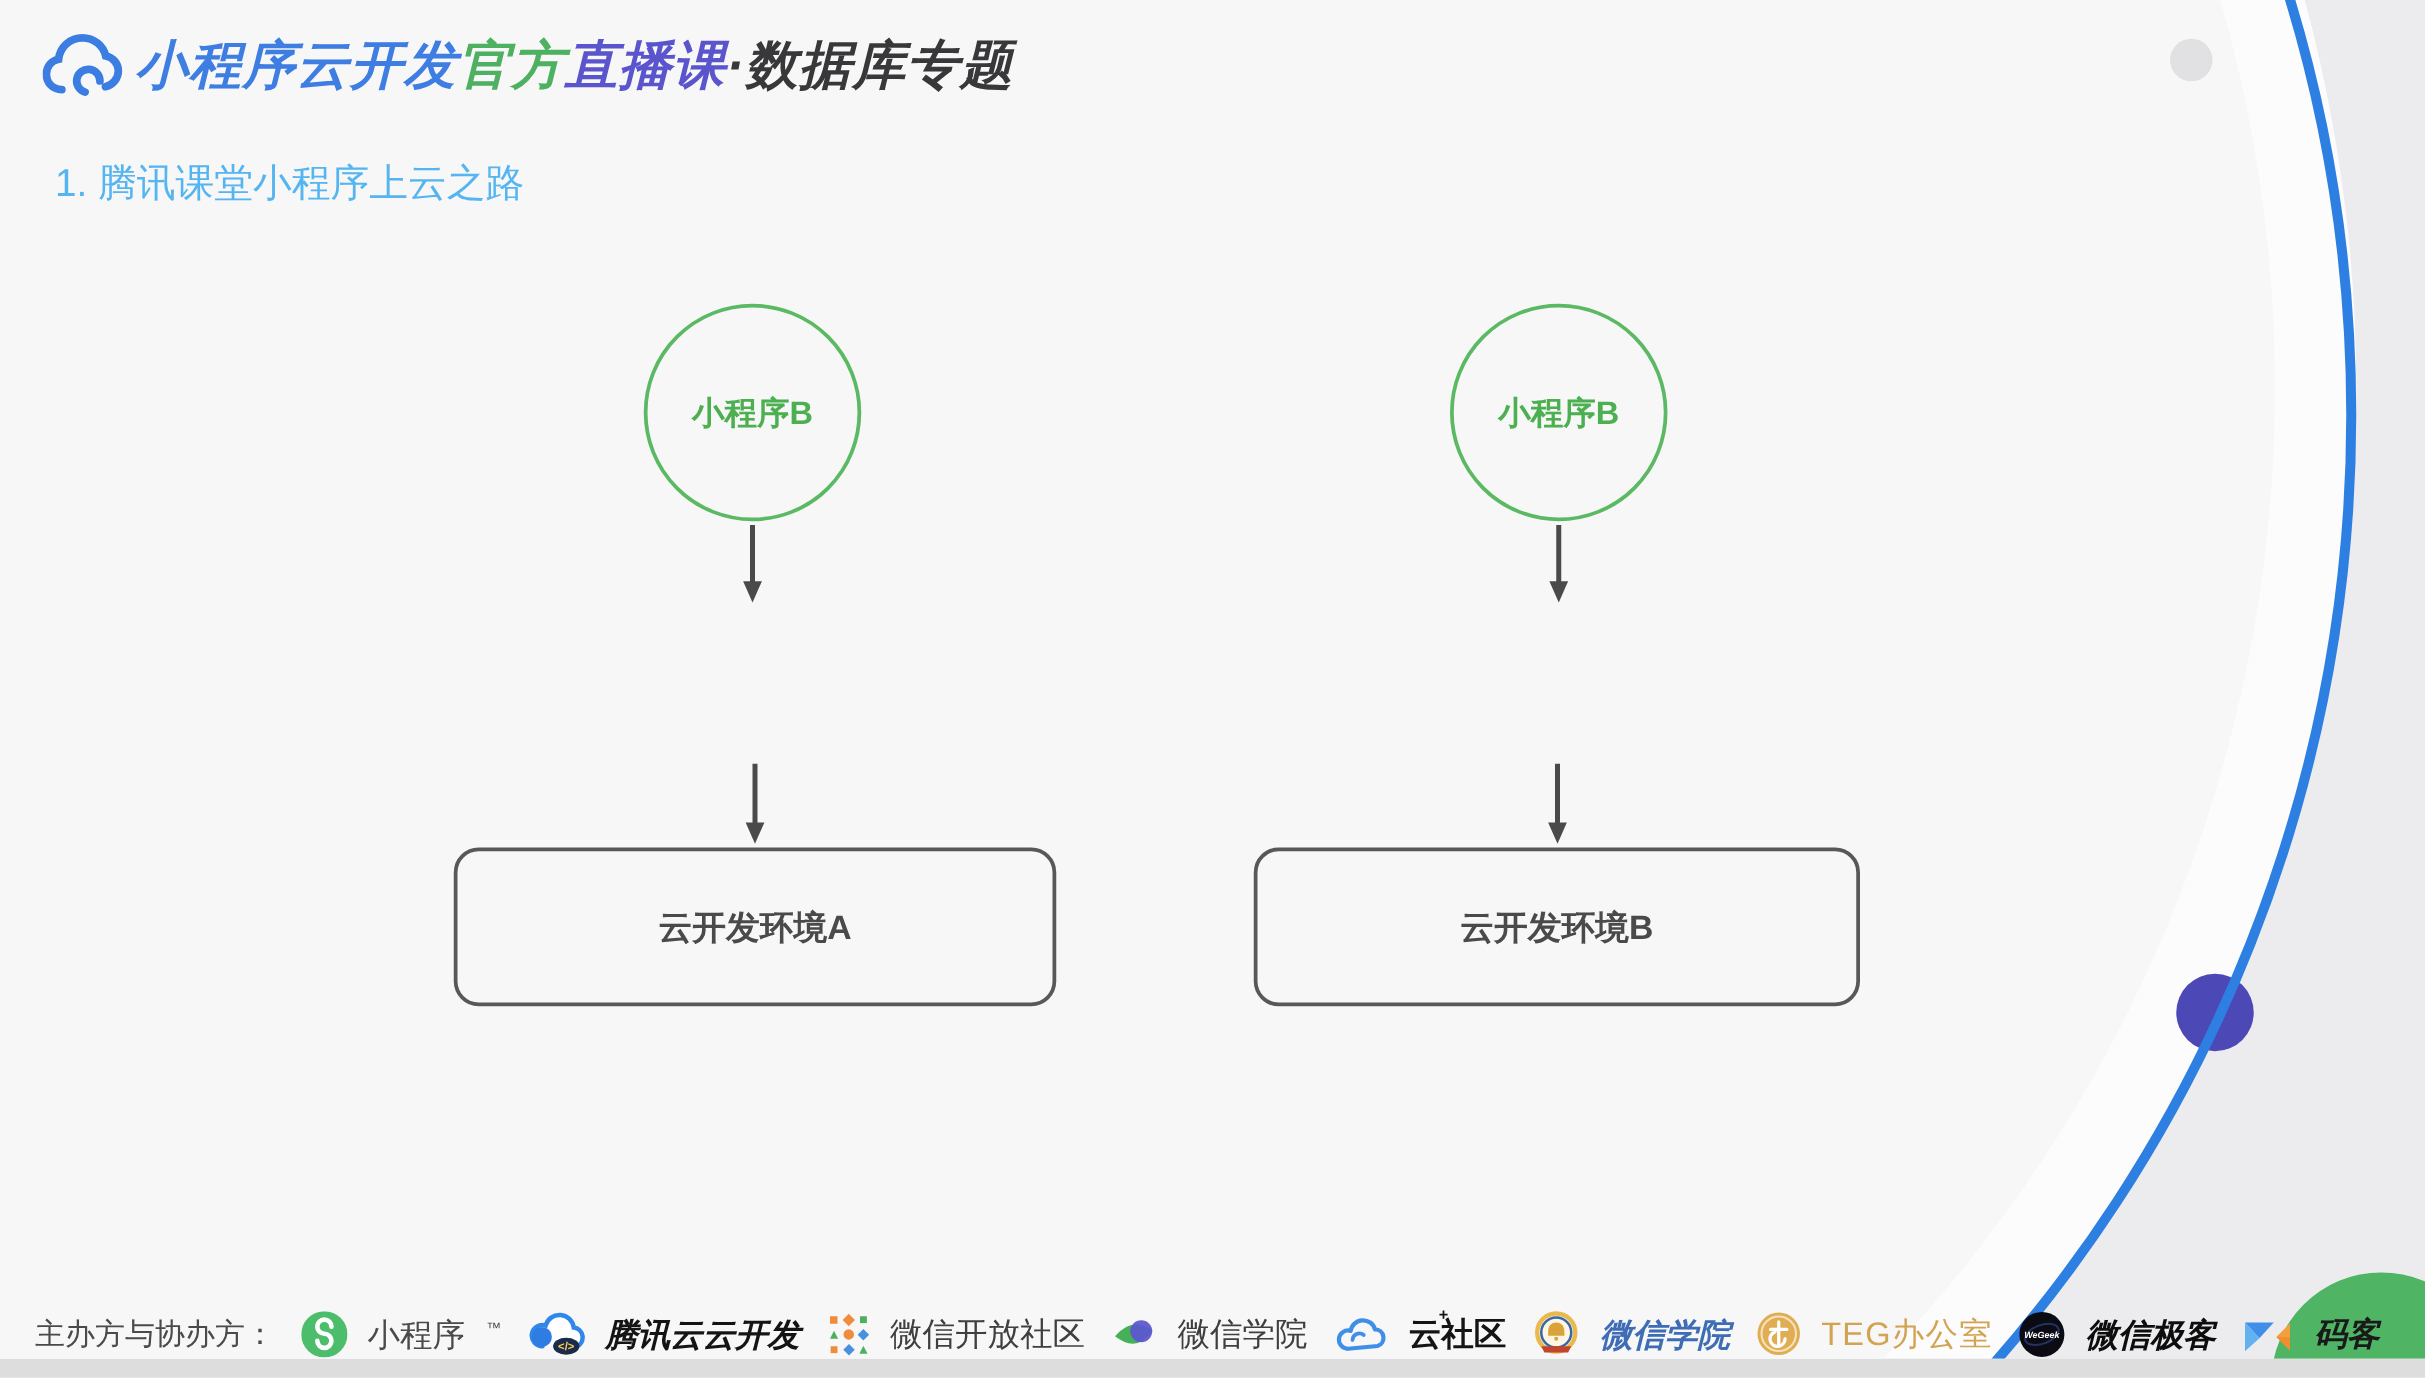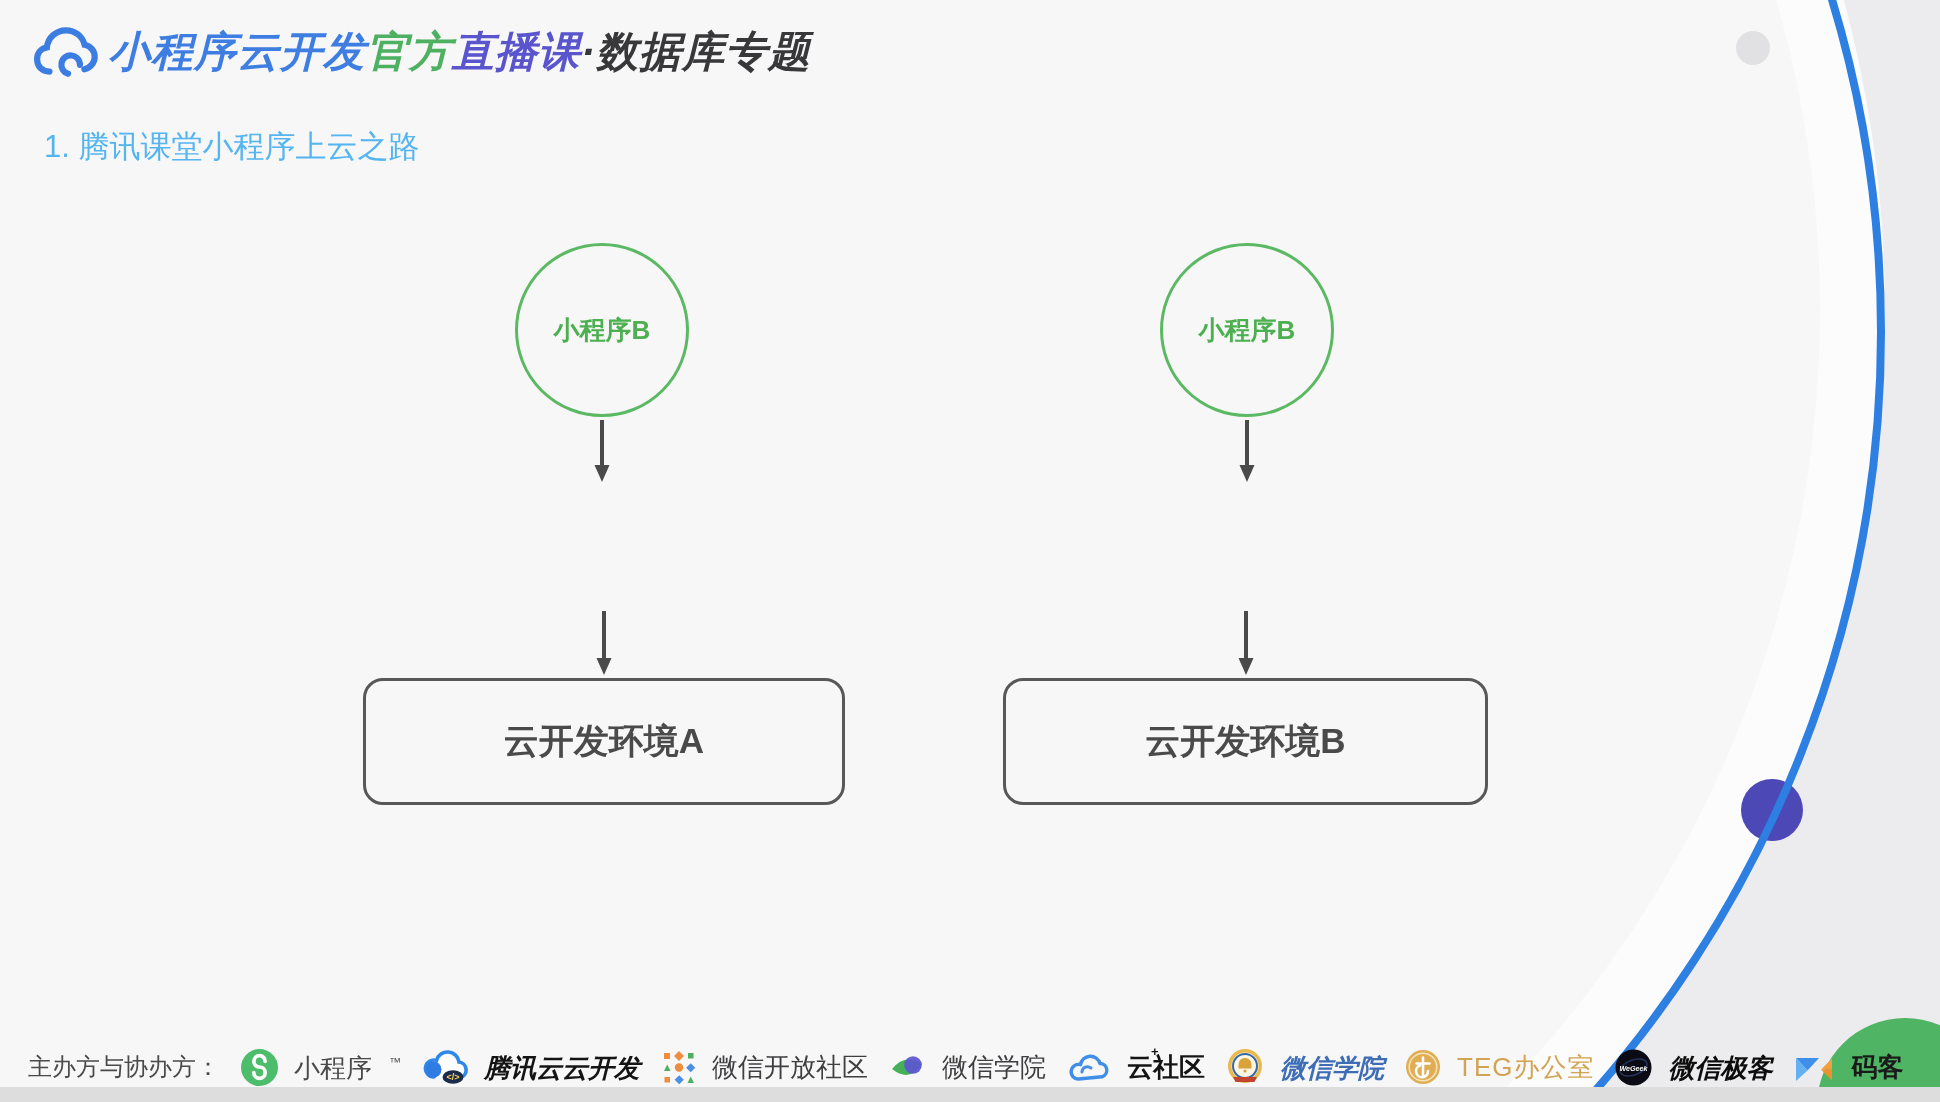--- a/index.html
+++ b/index.html
@@ -17,41 +17,41 @@
   .t1{color:#3e7ee2;} .t2{color:#4eb061;} .t3{color:#5a54cd;} .t4{color:#38383a;}
   .subtitle{position:absolute;left:44px;top:126px;font-size:31px;color:#55b5f0;z-index:5;white-space:nowrap;text-align:right;}
   
   .node{position:absolute;display:flex;align-items:center;justify-content:center;z-index:4;box-sizing:border-box;}
   .circle{width:174px;height:174px;border:3px solid #5cb963;border-radius:50%;
           color:#4caf50;font-size:26px;font-weight:bold;}
   .circle-a{left:515px;top:243px;}
   .circle-b{left:1160px;top:243px;}
   .sdk-box{left:360px;top:485px;width:1128px;height:124px;border:3px solid #3f86ea;border-radius:14px;
            color:#3b7de8;font-size:36px;font-weight:bold;}
-  .env-box{border:3px solid #585858;border-radius:20px;color:#4a4a4a;font-size:35px;font-weight:bold;}
+  .env-box{border:3px solid #585858;border-radius:20px;color:#4a4a4a;font-size:27px;font-weight:bold;}
   .env-a{left:363px;top:678px;width:482px;height:127px;}
   .env-b{left:1003px;top:678px;width:485px;height:127px;}
   .arrow-layer{position:absolute;left:0;top:0;width:1940px;height:1102px;z-index:3;}
   
   .footer{position:absolute;left:28px;top:1042px;height:50px;display:flex;align-items:center;
           gap:21px;z-index:6;white-space:nowrap;}
   .footer-label{font-size:24px;color:#4a4a4a;font-family:Liberation Mono, monospace;}
   .sp-item{display:flex;align-items:flex-end;gap:16px;}
   .sp-label{font-size:26px;color:#3c3c3e;font-weight:600;}
   .lbl-mp{font-weight:500;color:#4a4a4a;}
   .lbl-mp-sup{font-size:12px;color:#4a4a4a;margin-left:1px;align-self:flex-start;margin-top:6px;}
   .lbl-tcb{font-weight:bold;font-style:italic;color:#141414;}
   .lbl-okq{font-weight:500;color:#3f3f41;}
   .lbl-wxa{font-weight:500;color:#3f3f41;}
   .lbl-ysq{font-weight:800;color:#141414;position:relative;}
   .ysq-plus{position:absolute;left:24px;top:-6px;font-size:13px;font-weight:bold;color:#141414;}
   .lbl-djt{font-weight:bold;font-style:italic;color:#3e6db5;}
   .lbl-teg{font-weight:300;color:#d2a352;letter-spacing:1px;}
   .lbl-wgk{font-weight:800;font-style:italic;color:#0d0d0d;}
-  .lbl-mke{font-weight:800;color:#1a1a1a;}
+  .lbl-mke{font-weight:800;font-style:italic;color:#1a1a1a;}
 </style>
 </head>
 <body>
 
 <div class="canvas">
 
   <svg class="decor-layer" viewBox="0 0 1940 1102">
     <rect x="0" y="0" width="1940" height="1102" fill="#ececee"></rect>
     <circle cx="700" cy="310" r="1185" fill="#fcfcfd"></circle>
     <circle cx="700" cy="310" r="1120" fill="#f7f7f8"></circle>

